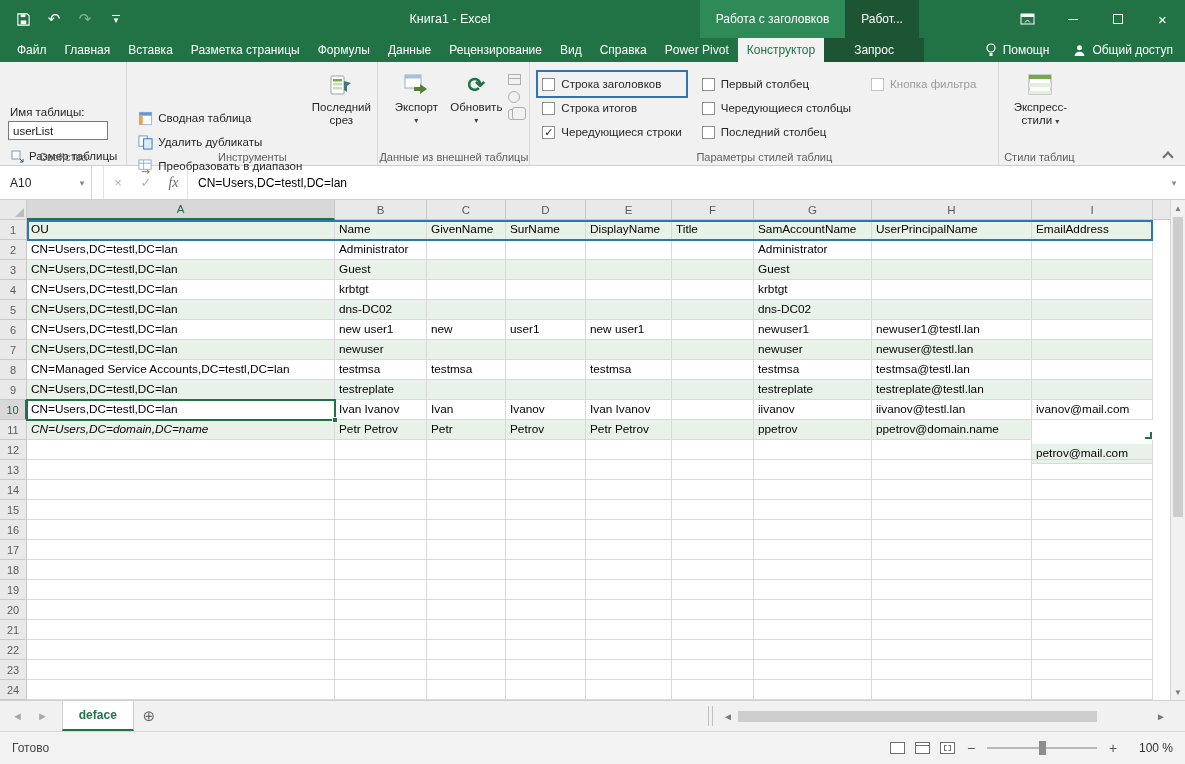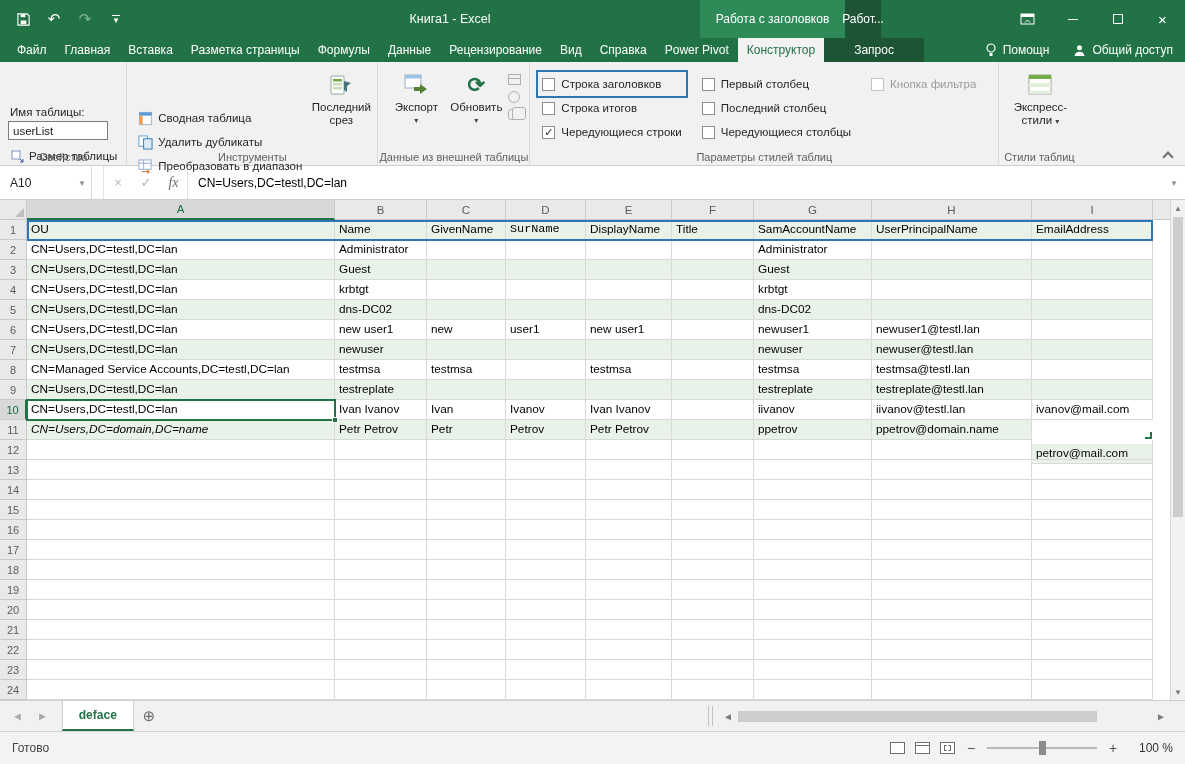--- a/index.html
+++ b/index.html
@@ -10,21 +10,21 @@
   
   .titlebar{height:38px;background:#217346;color:#fff;display:flex;align-items:center;position:relative;flex:none;}
   .qat{display:flex;align-items:center;gap:13px;padding-left:14px;}
   .qicon{width:18px;height:18px;display:flex;align-items:center;justify-content:center;font-size:15px;color:#fff;}
   .qicon.redo{opacity:.45;}
   .qicon.cust{font-size:9px;flex-direction:column;line-height:5px;}
   .qicon.cust::before{content:"";display:block;width:8px;border-top:1px solid #fff;margin-bottom:2px;}
   .wtitle{position:absolute;left:350px;width:200px;text-align:center;font-size:12.5px;}
   .ctxgrp{position:absolute;left:700px;top:0;height:38px;display:flex;font-size:12px;}
   .ctx1{width:145px;background:#2E8A56;display:flex;align-items:center;justify-content:center;}
-  .ctx2{width:36px;background:#1C5434;display:flex;align-items:center;justify-content:center;}
+  .ctx2{width:74px;background:#1C5434;display:flex;align-items:center;justify-content:center;}
   .wctl{position:absolute;right:0;top:0;height:38px;display:flex;}
   .wbtn{width:45px;height:38px;display:flex;align-items:center;justify-content:center;font-size:15px;color:#fff;}
   .minbar{width:10px;border-top:1px solid #fff;display:block;}
   .maxbox{width:10px;height:10px;border:1px solid #fff;display:block;}
 
   
   .tabrow{height:24px;background:#217346;display:flex;align-items:stretch;color:#fff;font-size:12px;padding-left:8px;flex:none;}
   .tab{display:flex;align-items:center;padding:0 9px;white-space:nowrap;}
   .tab.active{background:#f2f2f2;color:#217346;}
   .tab.query{background:#1C5434;padding:0 30px;}
@@ -303,25 +303,25 @@
             <span>Чередующиеся строки</span>
           </label>
         </div>
         <div class="cbcol">
           <label class="cb">
             <span class="box"></span>
             <span>Первый столбец</span>
           </label>
           <label class="cb">
             <span class="box"></span>
-            <span>Последний столбец</span>
+            <span>Чередующиеся столбцы</span>
           </label>
           <label class="cb">
             <span class="box"></span>
-            <span>Чередующиеся столбцы</span>
+            <span>Последний столбец</span>
           </label>
         </div>
         <div class="cbcol">
           <label class="cb disabled">
             <span class="box"></span>
             <span>Кнопка фильтра</span>
           </label>
         </div>
       </div>
       <div class="glabel">Параметры стилей таблиц</div>
@@ -372,21 +372,21 @@
         <div class="colh" style="width: 160px;">H</div>
         <div class="colh" style="width: 121px;">I</div>
         <div class="colh fillh" style="width: 17px;"></div>
       </div>
     <div class="rows">
         <div class="grow">
           <div class="rowh">1</div>
           <div class="cell band" style="width: 308px;">OU</div>
           <div class="cell band" style="width: 92px;">Name</div>
           <div class="cell band" style="width: 79px;">GivenName</div>
-          <div class="cell band" style="width: 80px; font-family: Liberation Mono, monospace;">SurName</div>
+          <div class="cell band" style="width: 80px;">SurName</div>
           <div class="cell band" style="width: 86px;">DisplayName</div>
           <div class="cell band" style="width: 82px;">Title</div>
           <div class="cell band" style="width: 118px;">SamAccountName</div>
           <div class="cell band" style="width: 160px;">UserPrincipalName</div>
           <div class="cell band" style="width: 121px;">EmailAddress</div>
         </div>
         <div class="grow">
           <div class="rowh">2</div>
           <div class="cell" style="width: 308px;">CN=Users,DC=testl,DC=lan</div>
           <div class="cell" style="width: 92px;">Administrator</div>

